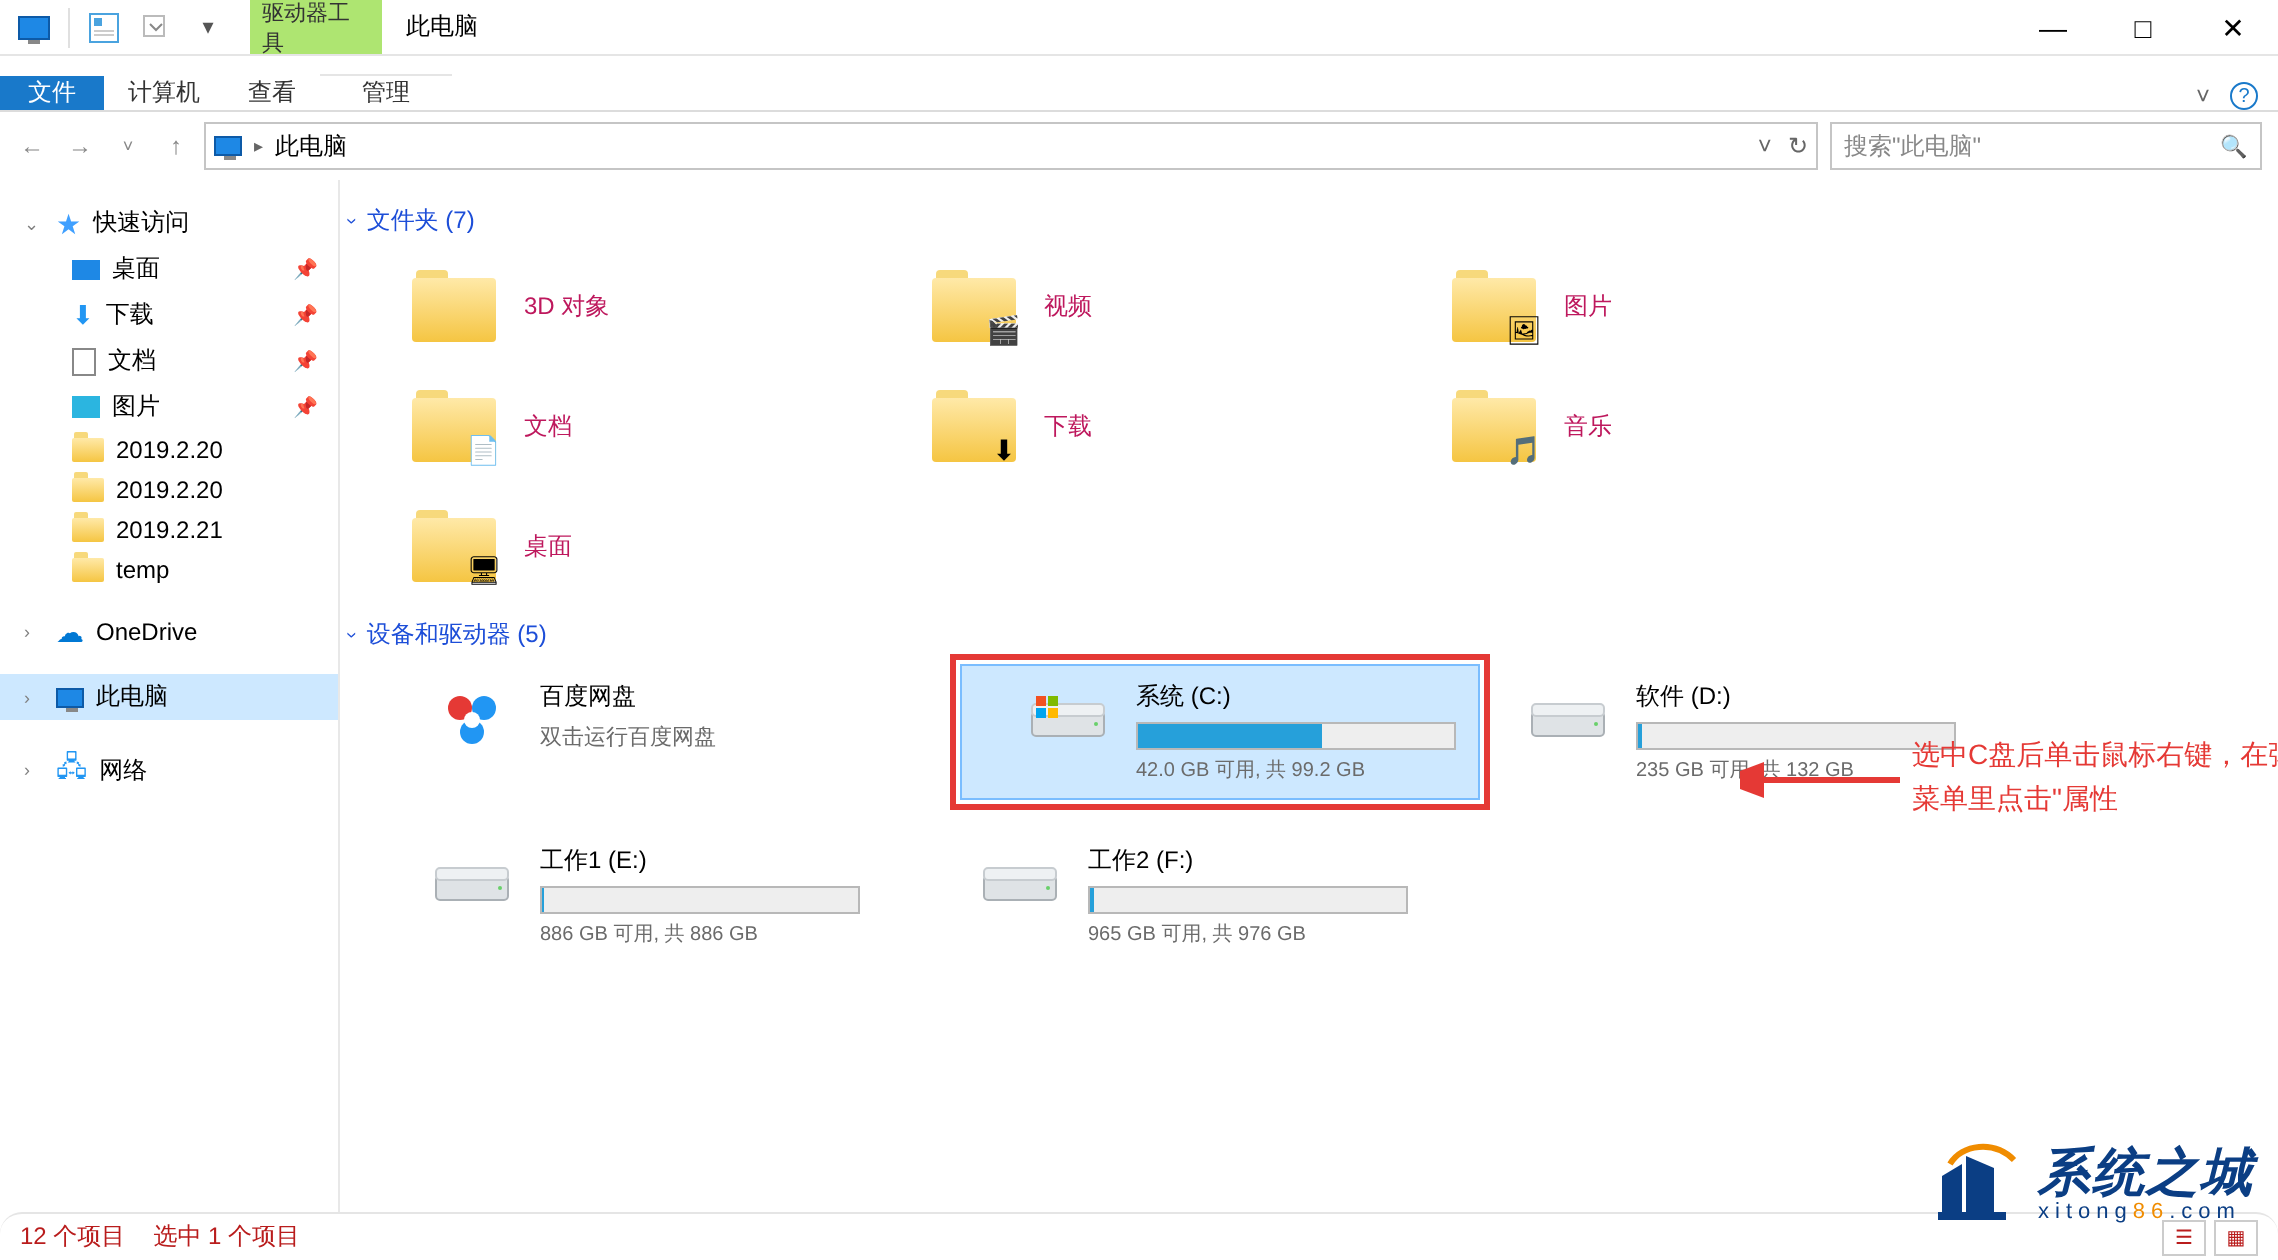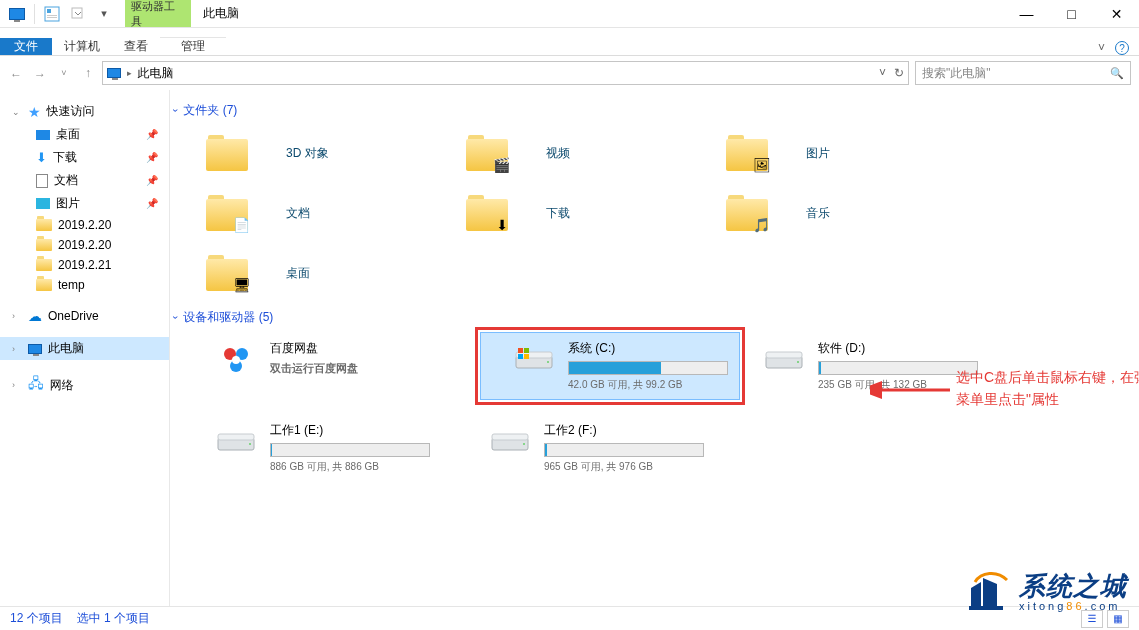--- a/index.html
+++ b/index.html
@@ -46,45 +46,45 @@
 .content { flex: 1; padding: 8px 10px 0 0; position: relative; overflow: hidden; }
 .section-hdr { display: flex; align-items: center; gap: 6px; color: #1d4ed8; font-size: 12px; margin: 4px 0 6px 4px; }
 .section-hdr .chev { font-size: 10px; transform: rotate(90deg); display: inline-block; }
 
 .folders-grid { display: grid; grid-template-columns: repeat(3, 250px); gap: 4px 10px; margin-left: 36px; }
 .folder-item { display: flex; align-items: center; gap: 14px; height: 56px; }
 .folder-icon { width: 42px; height: 36px; position: relative; }
 .folder-icon .tab { position: absolute; top: 0; left: 2px; width: 16px; height: 6px; background: #f7d97c; border-radius: 2px 2px 0 0; }
 .folder-icon .body { position: absolute; top: 4px; left: 0; right: 0; bottom: 0; background: linear-gradient(#ffe9a8, #f5c542); border-radius: 2px; }
 .folder-icon .overlay { position: absolute; right: -4px; bottom: -4px; width: 20px; height: 20px; display: flex; align-items: center; justify-content: center; font-size: 14px; }
-.folder-label { font-size: 12px; color: #0c4a6e; margin-left: 24px; }
+.folder-label { font-size: 12px; color: #be185d; }
 
 .drives-grid { display: grid; grid-template-columns: repeat(3, 260px); gap: 14px 14px; margin-left: 36px; }
 .drive-item { display: flex; gap: 12px; padding: 6px; border: 2px solid transparent; position: relative; }
 .drive-item.selected { background: #cde8ff; border: 1px solid #7abdff; padding: 7px; }
 .drive-item.highlighted { outline: 3px solid #e53935; outline-offset: 2px; padding-left: 31px; }
 .drive-icon { width: 44px; height: 36px; display: flex; align-items: center; justify-content: center; }
 .drive-svg { width: 40px; height: 28px; }
 .drive-info { flex: 1; }
 .drive-name { font-size: 12px; color: #000; margin-bottom: 4px; }
 .drive-bar { width: 160px; height: 14px; border: 1px solid #b8b8b8; background: #eee; margin-bottom: 3px; position: relative; }
 .drive-bar .fill { height: 100%; background: #26a0da; }
 .drive-meta { font-size: 10px; color: #6b6b6b; }
-.drive-sub { font-size: 11px; color: #6b6b6b; font-weight: bold; }
+.drive-sub { font-size: 11px; color: #6b6b6b; }
 
 
 .baidu-icon { width: 44px; height: 44px; display: flex; align-items: center; justify-content: center; }
 
 
 .annotation { position: absolute; top: 280px; left: 700px; right: 0; pointer-events: none; }
 .annotation svg { position: absolute; top: 0; left: 0; }
 .annotation .atext { position: absolute; top: -4px; left: 86px; color: #e53935; font-size: 14px; line-height: 1.6; white-space: nowrap; }
 
 
-.status { height: 24px; border-top: 1px solid #e5e5e5; display: flex; align-items: center; padding: 0 10px; font-size: 12px; color: #1d4ed8; gap: 14px; }
+.status { height: 24px; border-top: 1px solid #e5e5e5; display: flex; align-items: center; padding: 0 10px; font-size: 12px; color: #b91c1c; gap: 14px; border-radius: 11px; }
 .status .right { margin-left: auto; display: flex; gap: 4px; }
 .status .view-btn { width: 22px; height: 18px; border: 1px solid #ccc; display: flex; align-items: center; justify-content: center; font-size: 10px; }
 
 
 .watermark { position: absolute; right: 12px; bottom: 16px; display: flex; align-items: center; gap: 8px; pointer-events: none; }
 .watermark .wm-text { display: flex; flex-direction: column; line-height: 1; }
 .watermark .wm-main { font-size: 26px; font-weight: bold; color: #0b3e84; font-style: italic; letter-spacing: 1px; }
 .watermark .wm-sub { font-size: 11px; letter-spacing: 3px; color: #0b3e84; margin-top: 2px; }
 .watermark .wm-sub .orange { color: #f08c00; }
 

